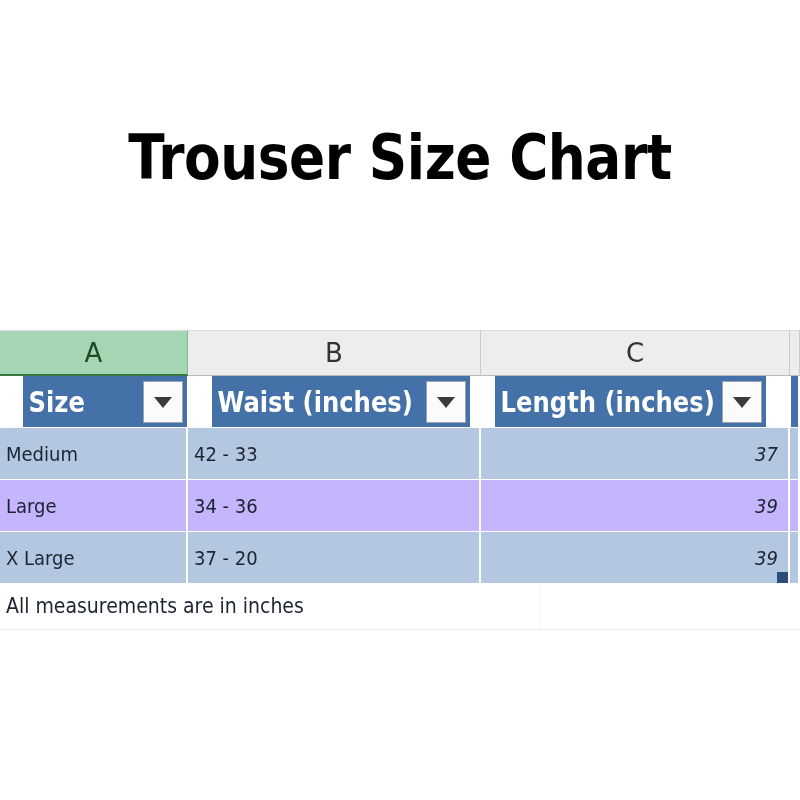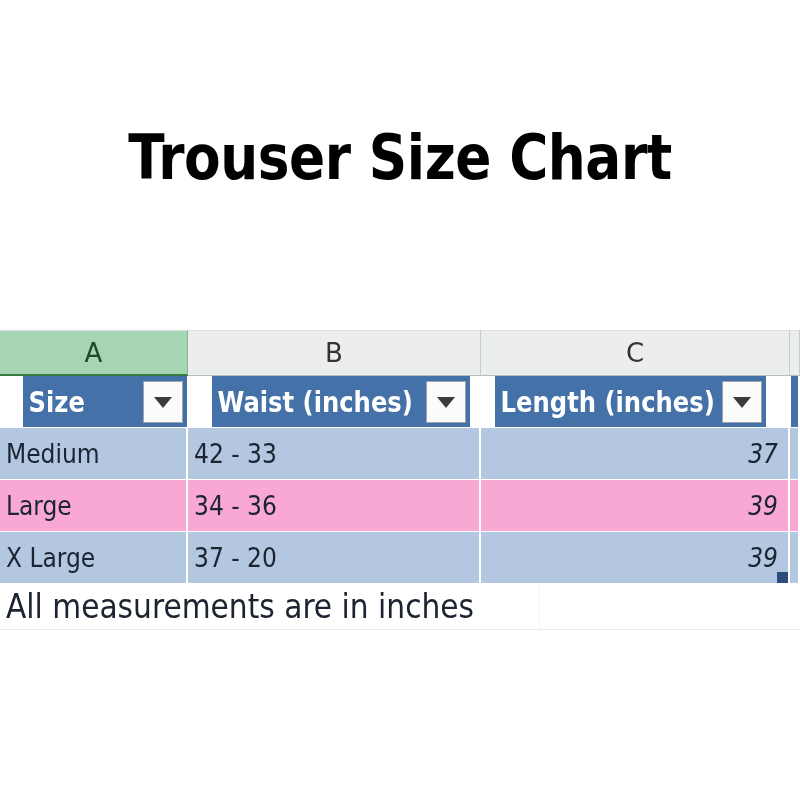--- a/index.html
+++ b/index.html
@@ -123,26 +123,26 @@
   }
 
   
   .data-row { height: 52px; }
   .data-row .cell {
     border-right: 2px solid #ffffff;
     border-bottom: 1px solid #ffffff;
     display: flex;
     align-items: center;
     font-family: "DejaVu Sans Condensed", "DejaVu Sans", sans-serif;
-    font-size: 26px;
+    font-size: 20px;
     line-height: 32px;
     color: #1b2430;
   }
   .band-dark .cell { background: #b4c7e0; }
-  .band-light .cell { background: #f9a8d4; }
+  .band-light .cell { background: #c4b5fd; }
   .cell.left  { justify-content: flex-start; padding-left: 6px; }
   .cell.right { justify-content: flex-end;   padding-right: 10px; font-style: italic; }
 
   
   .fill-handle {
     position: absolute;
     right: 0px;
     bottom: 0px;
     width: 11px;
     height: 11px;
@@ -151,21 +151,21 @@
 
   
   .note-row { height: 46px; }
   .note-row .cell {
     background: #ffffff;
     border-right: 1px solid #f2f4f6;
     border-bottom: 1px solid #e9ecef;
     display: flex;
     align-items: center;
     font-family: "DejaVu Sans Condensed", "DejaVu Sans", sans-serif;
-    font-size: 33px;
+    font-size: 21px;
     line-height: 31px;
     color: #1b2430;
     padding-left: 6px;
     white-space: nowrap;
   }
   .note-row .cell.blank { border-right: none; }
 
   
   .w-a { width: 188px; }
   .w-b { width: 293px; }

